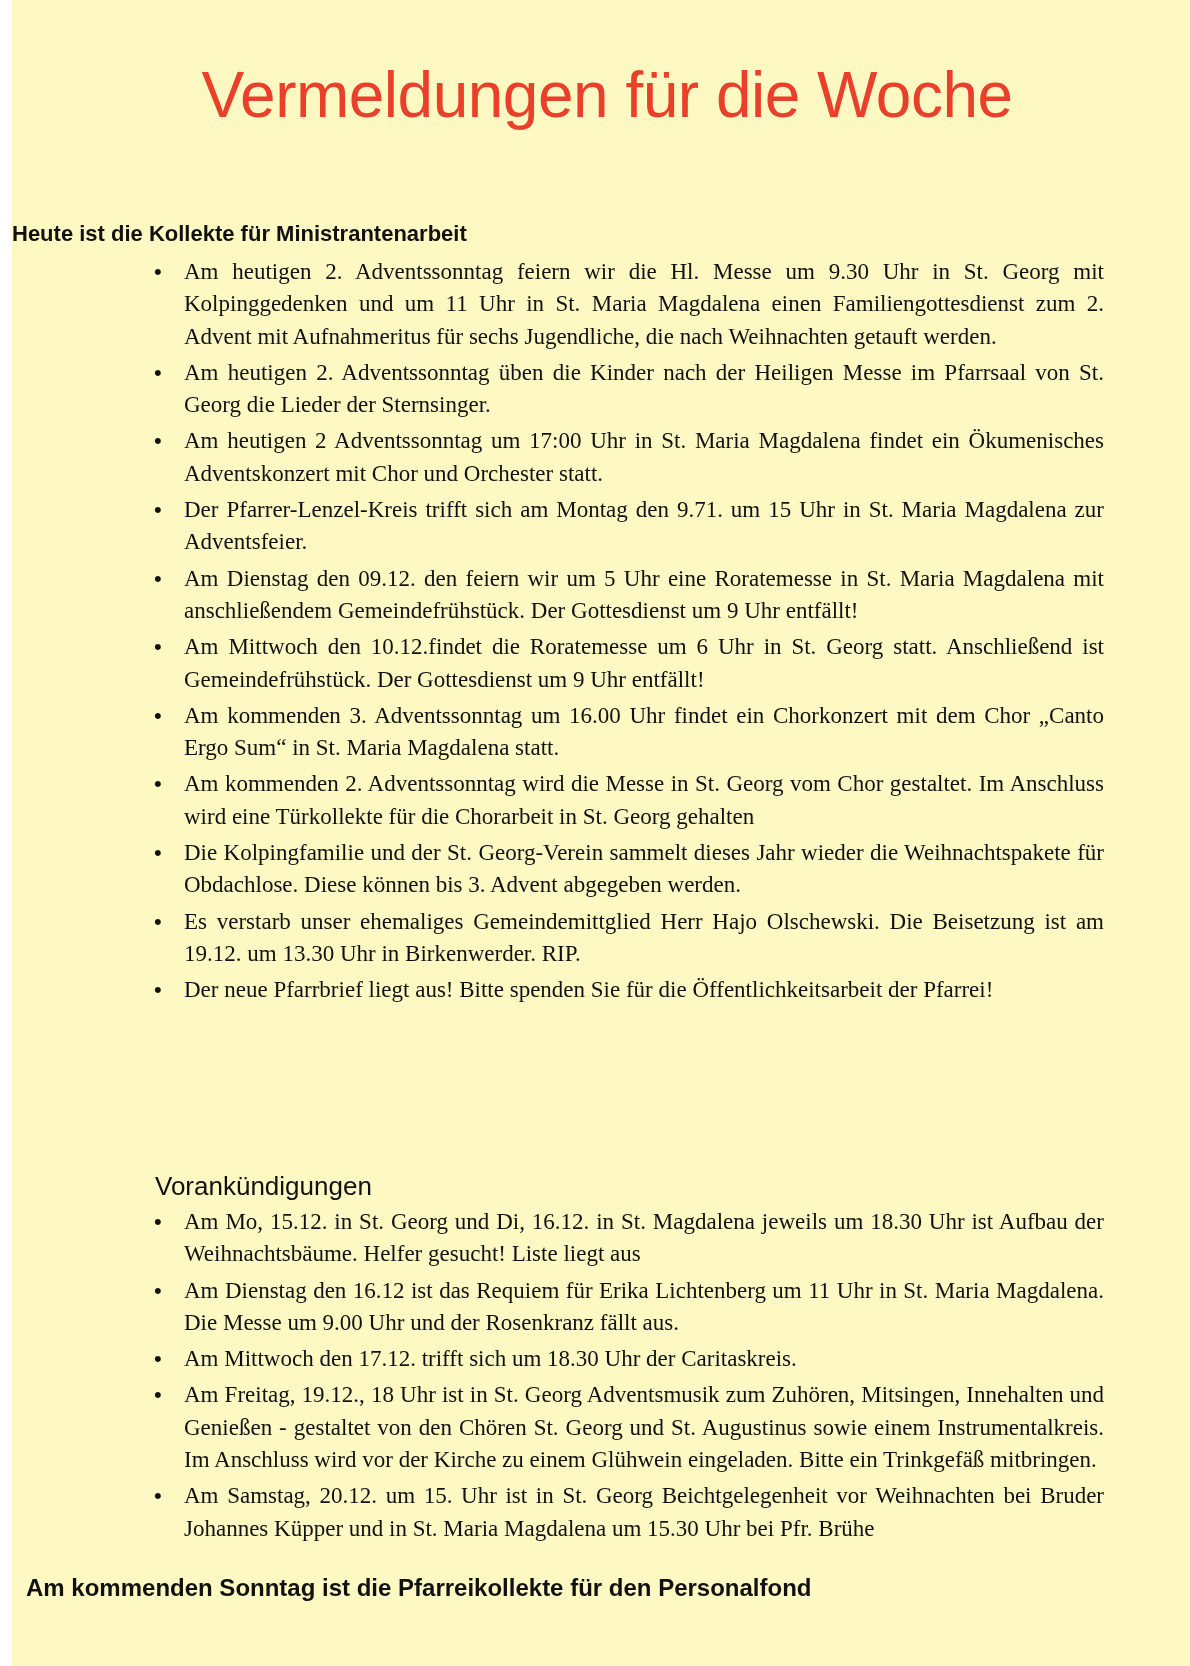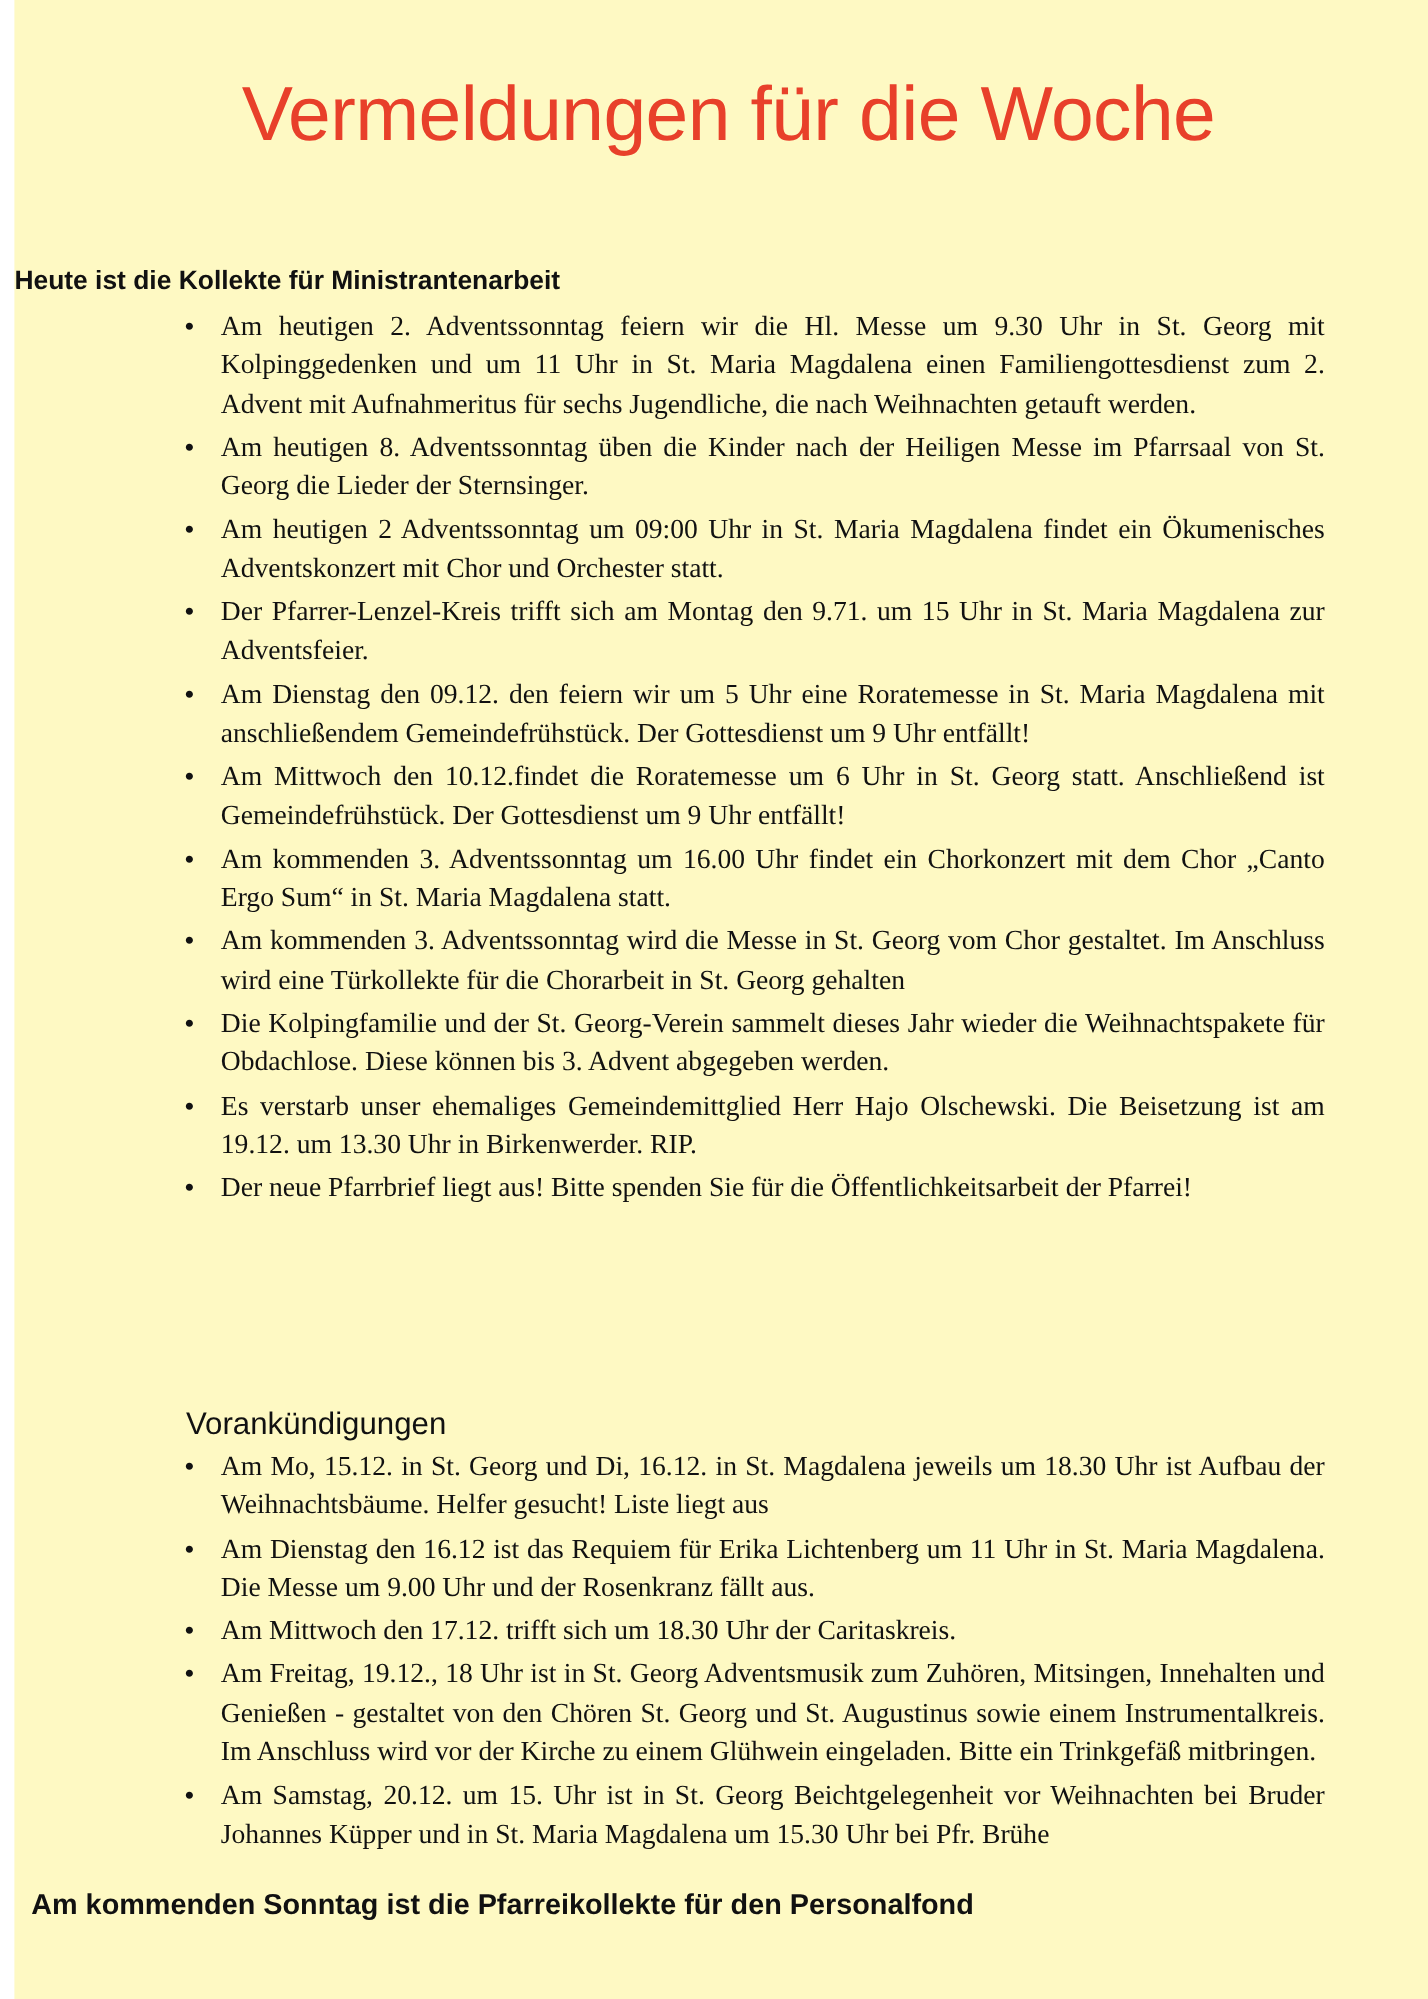--- a/index.html
+++ b/index.html
@@ -100,45 +100,45 @@
 
   <p class="collection collection-top">Heute ist die Kollekte für Ministrantenarbeit</p>
 
   <ul class="list list-1">
     <li class="item">
         <span class="bullet">•</span>
         <span class="item-text">Am heutigen 2. Adventssonntag feiern wir die Hl. Messe um 9.30 Uhr in St. Georg mit Kolpinggedenken und um 11 Uhr in St. Maria Magdalena einen Familiengottesdienst zum 2. Advent mit Aufnahmeritus für sechs Jugendliche, die nach Weihnachten getauft werden.</span>
       </li>
     <li class="item">
         <span class="bullet">•</span>
-        <span class="item-text">Am heutigen 8. Adventssonntag üben die Kinder nach der Heiligen Messe im Pfarrsaal von St. Georg die Lieder der Sternsinger.</span>
+        <span class="item-text">Am heutigen 2. Adventssonntag üben die Kinder nach der Heiligen Messe im Pfarrsaal von St. Georg die Lieder der Sternsinger.</span>
       </li>
     <li class="item">
         <span class="bullet">•</span>
-        <span class="item-text">Am heutigen 2 Adventssonntag um 09:00 Uhr in St. Maria Magdalena findet ein Ökumenisches Adventskonzert mit Chor und Orchester statt.</span>
+        <span class="item-text">Am heutigen 2 Adventssonntag um 17:00 Uhr in St. Maria Magdalena findet ein Ökumenisches Adventskonzert mit Chor und Orchester statt.</span>
       </li>
     <li class="item">
         <span class="bullet">•</span>
         <span class="item-text">Der Pfarrer-Lenzel-Kreis trifft sich am Montag den 9.71. um 15 Uhr in St. Maria Magdalena zur Adventsfeier.</span>
       </li>
     <li class="item">
         <span class="bullet">•</span>
         <span class="item-text">Am Dienstag den 09.12. den feiern wir um 5 Uhr eine Roratemesse in St. Maria Magdalena mit anschließendem Gemeindefrühstück. Der Gottesdienst um 9 Uhr entfällt!</span>
       </li>
     <li class="item">
         <span class="bullet">•</span>
         <span class="item-text">Am Mittwoch den 10.12.findet die Roratemesse um 6 Uhr in St. Georg statt. Anschließend ist Gemeindefrühstück. Der Gottesdienst um 9 Uhr entfällt!</span>
       </li>
     <li class="item">
         <span class="bullet">•</span>
         <span class="item-text">Am kommenden 3. Adventssonntag um 16.00 Uhr findet ein Chorkonzert mit dem Chor „Canto Ergo Sum“ in St. Maria Magdalena statt.</span>
       </li>
     <li class="item">
         <span class="bullet">•</span>
-        <span class="item-text">Am kommenden 3. Adventssonntag wird die Messe in St. Georg vom Chor gestaltet. Im Anschluss wird eine Türkollekte für die Chorarbeit in St. Georg gehalten</span>
+        <span class="item-text">Am kommenden 2. Adventssonntag wird die Messe in St. Georg vom Chor gestaltet. Im Anschluss wird eine Türkollekte für die Chorarbeit in St. Georg gehalten</span>
       </li>
     <li class="item">
         <span class="bullet">•</span>
         <span class="item-text">Die Kolpingfamilie und der St. Georg-Verein sammelt dieses Jahr wieder die Weihnachtspakete für Obdachlose. Diese können bis 3. Advent abgegeben werden.</span>
       </li>
     <li class="item">
         <span class="bullet">•</span>
         <span class="item-text">Es verstarb unser ehemaliges Gemeindemittglied Herr Hajo Olschewski. Die Beisetzung ist am 19.12. um 13.30 Uhr in Birkenwerder. RIP.</span>
       </li>
     <li class="item">

